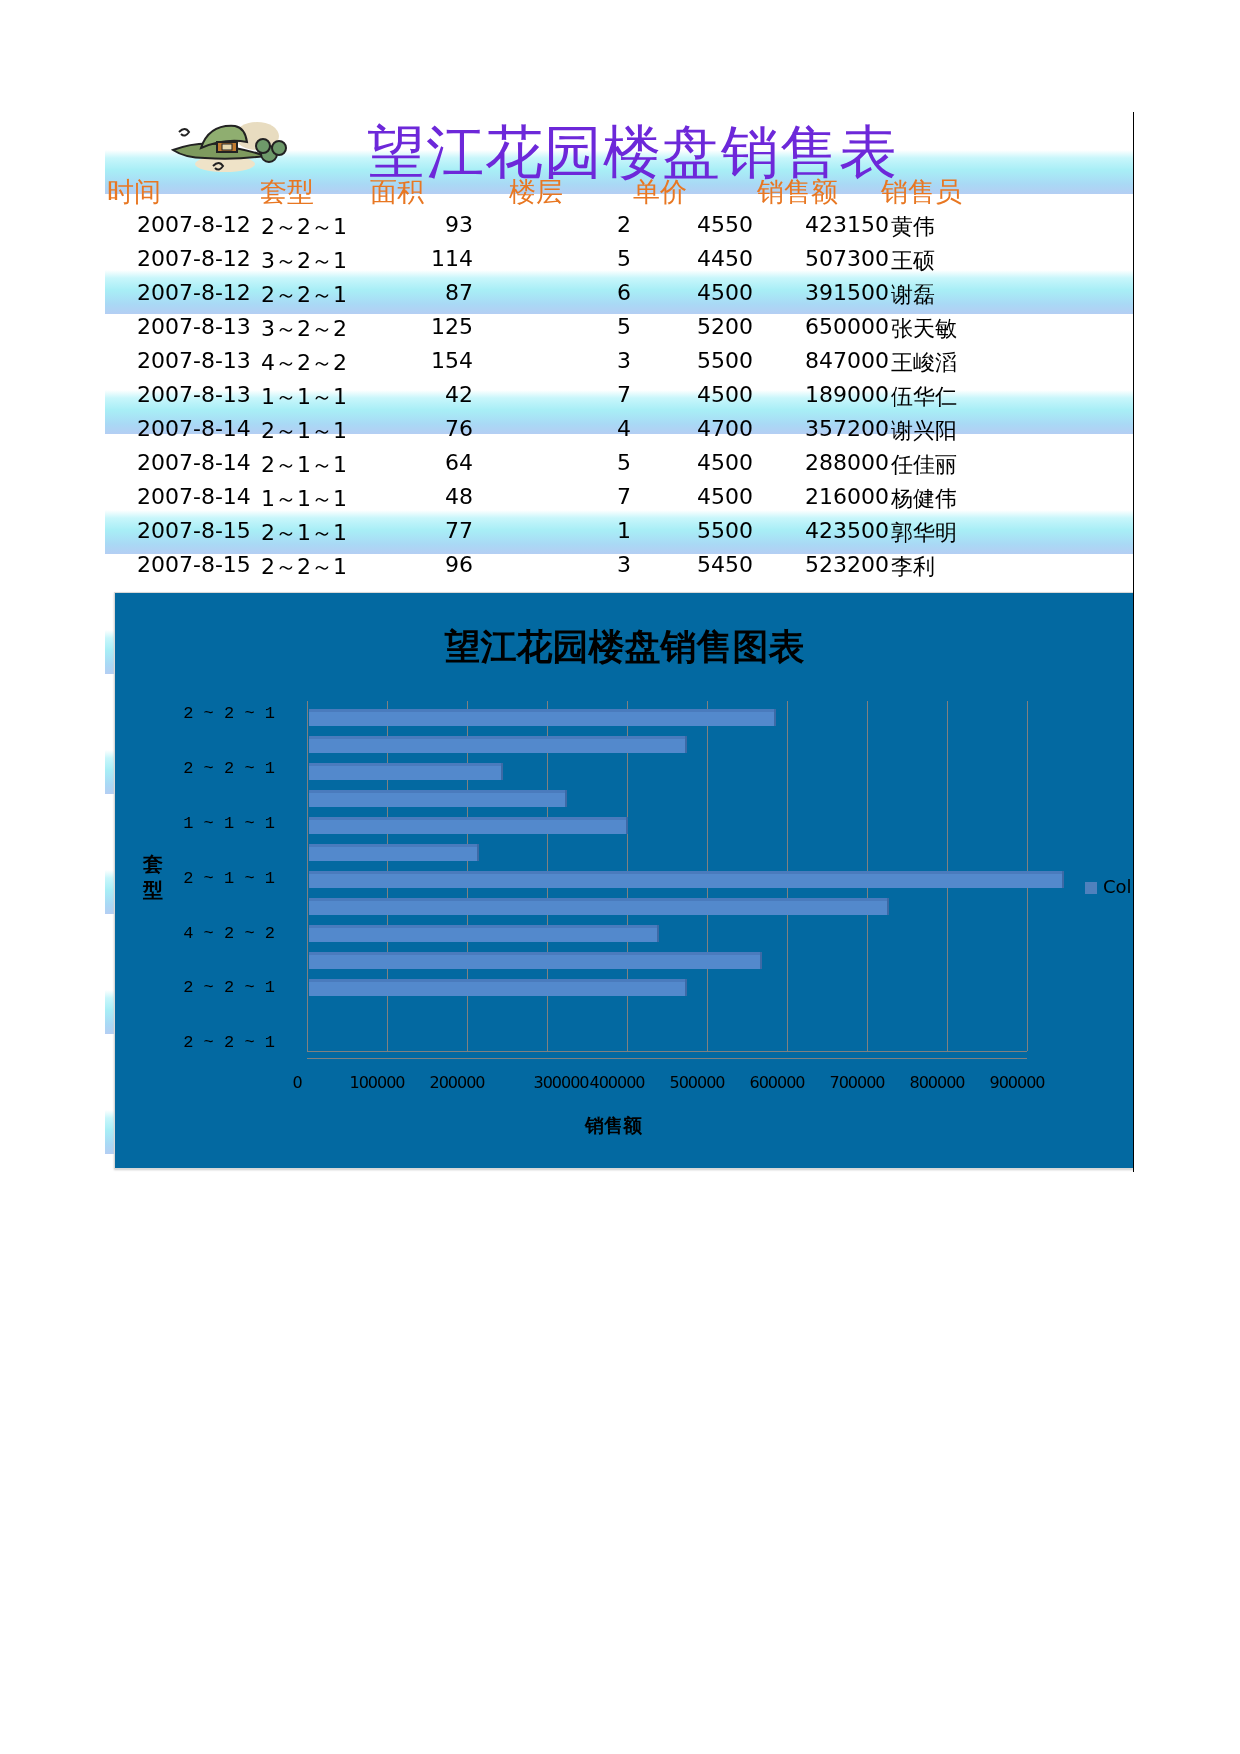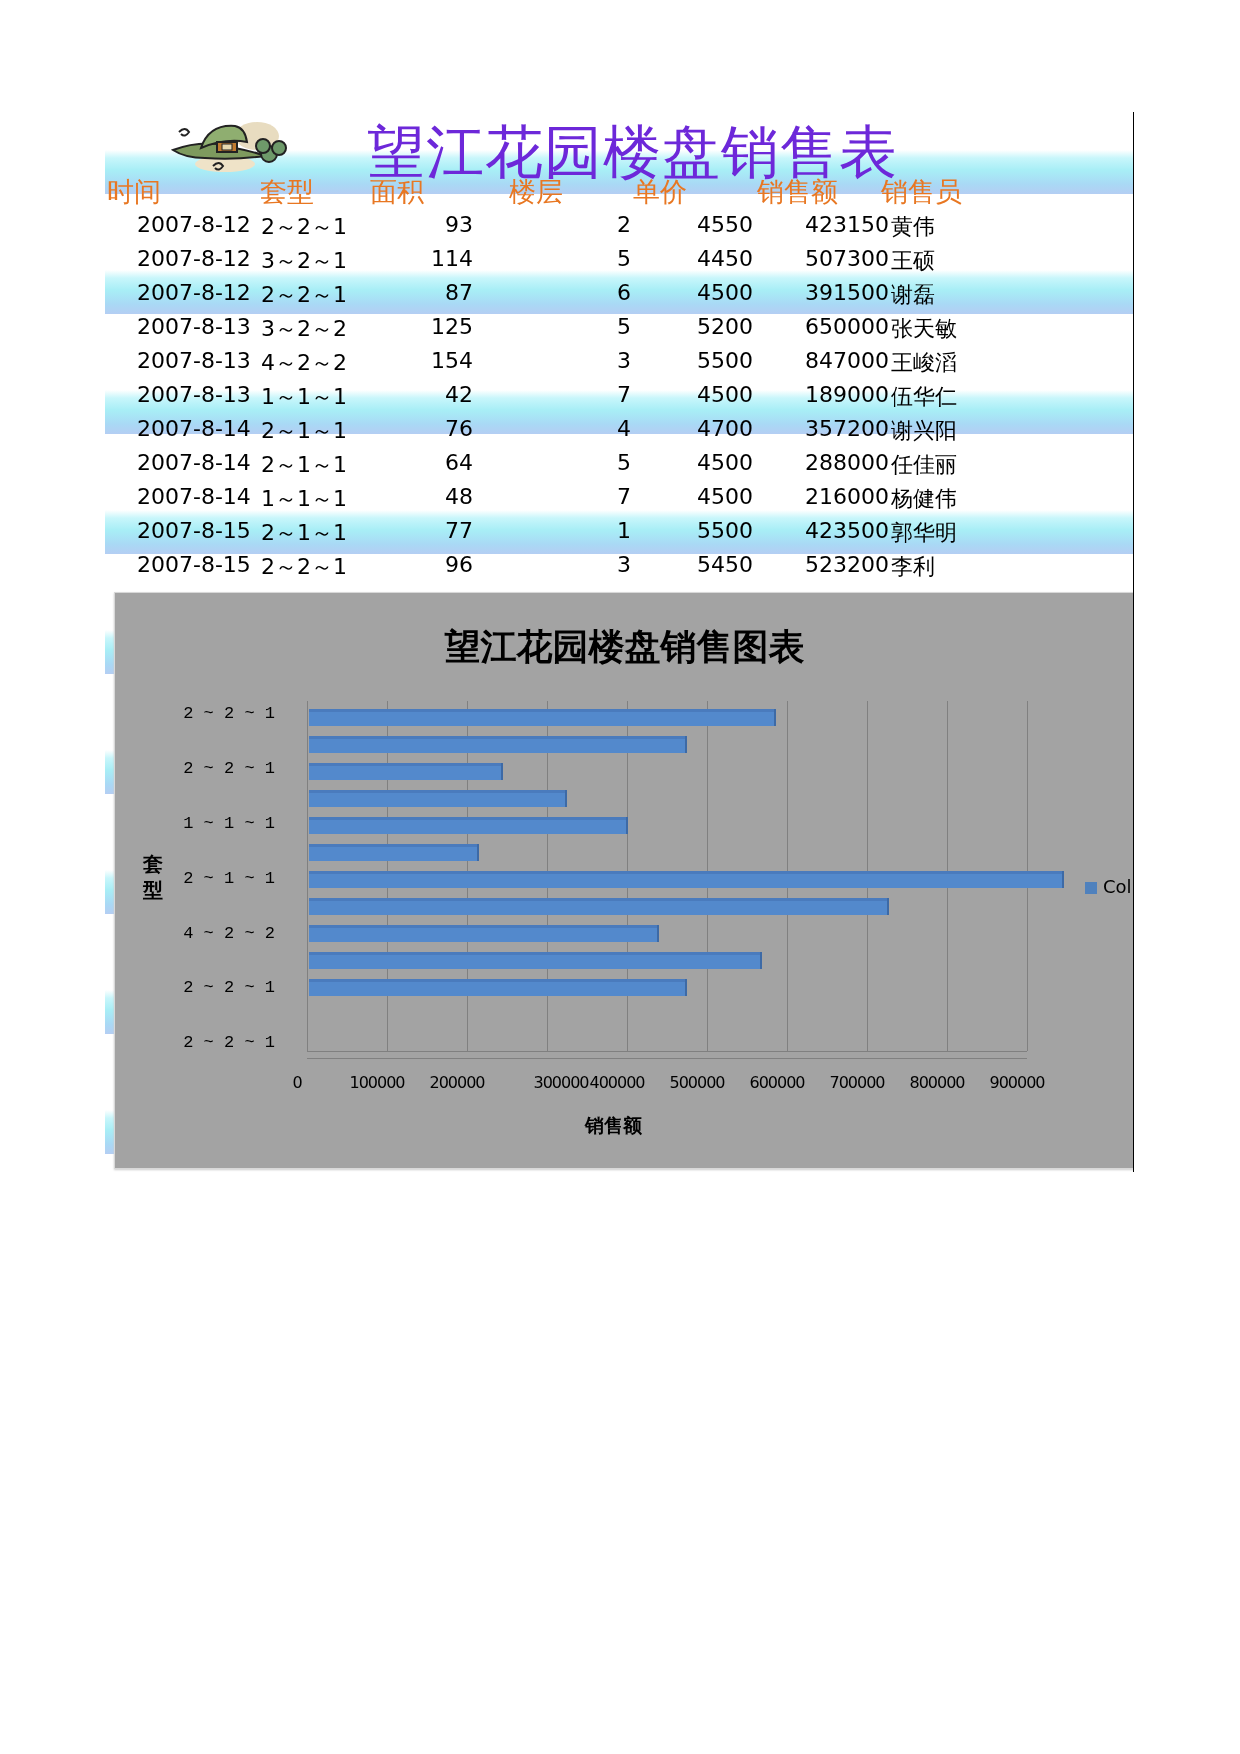--- a/index.html
+++ b/index.html
@@ -28,21 +28,21 @@
   .cell { position: absolute; top: 2px; white-space: nowrap; }
   .c-date { left: 32px; }
   .c-type { left: 156px; }
   .c-area { right: 660px; text-align: right; }
   .c-floor { left: 512px; }
   .c-price { right: 380px; text-align: right; }
   .c-sales { right: 244px; text-align: right; margin-left: 13px; }
   .c-person { left: 786px; }
 
   
-  .chart { position: absolute; left: 9px; top: 480px; width: 1019px; height: 575px; background: #a3a3a3; border: 1px solid #d8d8d8; box-shadow: 0 1px 2px #ccc; }
+  .chart { position: absolute; left: 9px; top: 480px; width: 1019px; height: 575px; background: #0369a1; border: 1px solid #d8d8d8; box-shadow: 0 1px 2px #ccc; }
   .chart-title { position: absolute; left: 0; top: 30px; width: 100%; text-align: center; font-size: 36px; font-weight: bold; color: #000; }
   .plot { position: absolute; left: 192px; top: 108px; width: 720px; height: 350px; }
   .gridline { position: absolute; top: 0; width: 1px; height: 350px; background: #808080; }
   .axis-floor { position: absolute; left: 0; top: 350px; width: 720px; height: 6px; border-top: 1px solid #808080; border-bottom: 1px solid #808080; }
   .bar { position: absolute; left: 2px; height: 14px; background: #5389cc; border-top: 3px solid #4a7bbd; box-shadow: 2px 0 0 #3d6aa6; }
   .ylabel { position: absolute; font-size: 17px; color: #000; white-space: nowrap; text-align: right; width: 100px; font-family: Liberation Mono, monospace; }
   .y-title { position: absolute; left: 28px; top: 258px; width: 24px; font-size: 20px; font-weight: bold; line-height: 26px; color: #000; }
   .xtick { position: absolute; top: 480px; font-size: 16px; color: #000; letter-spacing: -1px; transform: translateX(-50%); }
   .x-title { position: absolute; top: 520px; left: 470px; font-size: 19px; font-weight: bold; color: #000; }
   .legend { position: absolute; left: 970px; top: 283px; font-size: 18px; color: #000; white-space: nowrap; }

